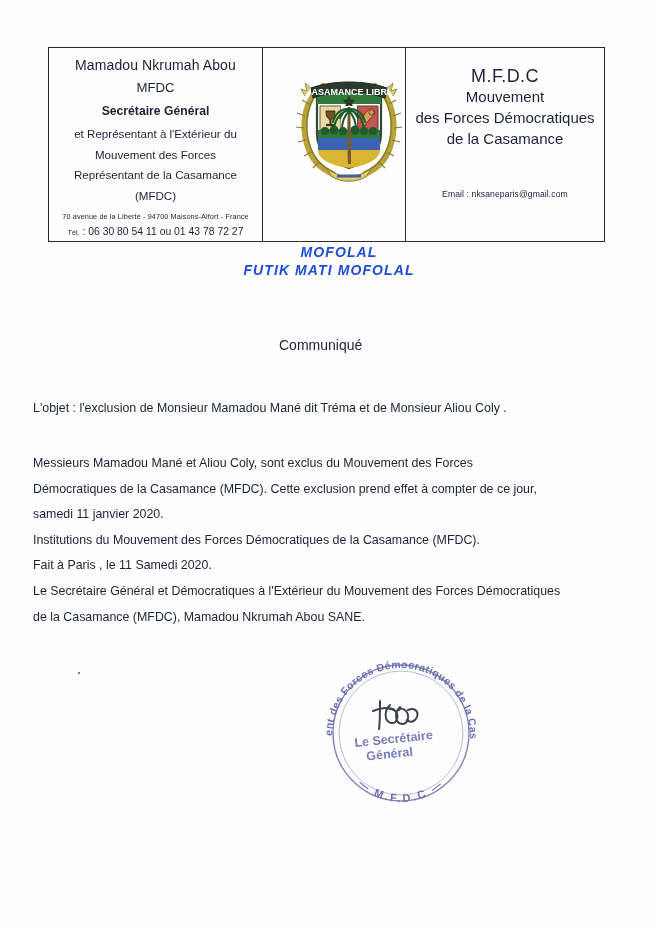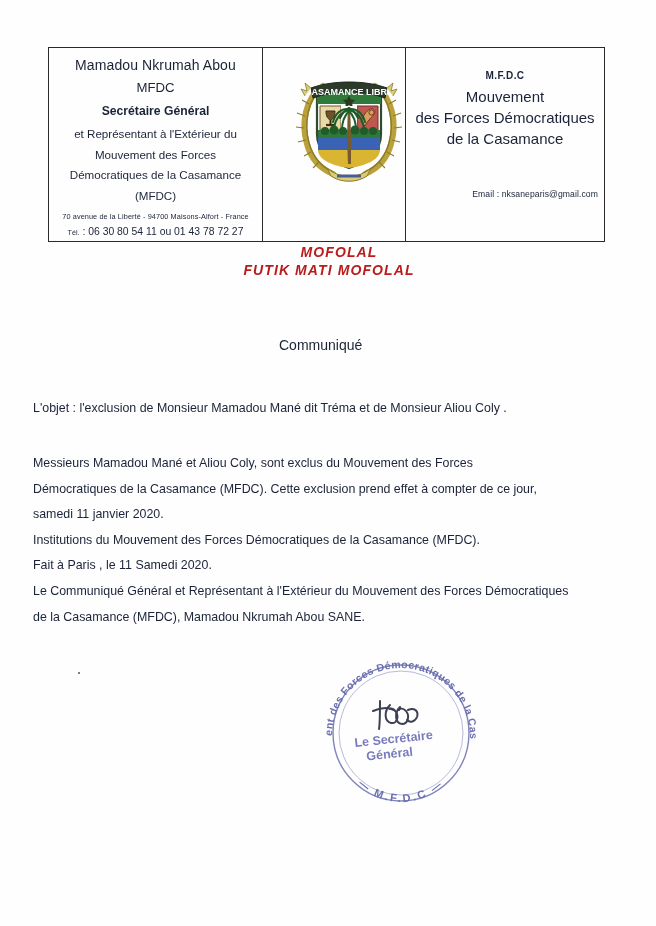--- a/index.html
+++ b/index.html
@@ -85,52 +85,51 @@
   .lh-tel {
     font-size: 10.4px;
     line-height: 13px;
     margin-top: 1px;
   }
   .lh-tel .tel-lbl {
     font-size: 7.2px;
   }
 
   .mfdc-title {
-    font-size: 10px;
-    font-weight: bold;
+    font-size: 18px;
+    font-weight: normal;
     letter-spacing: 0.4px;
     line-height: 20px;
   }
   .mfdc-line {
     font-size: 15px;
     line-height: 21px;
   }
   .mfdc-email {
     font-size: 8.6px;
     margin-top: 40px;
     letter-spacing: 0.1px;
-    text-align: right;
   }
 
   
   .emblem {
     width: 112px;
     height: 118px;
   }
 
   
   .motto {
     position: absolute;
     left: 0;
     top: 243px;
     width: 656px;
     text-align: center;
     font-style: italic;
     font-weight: bold;
-    color: #b91c1c;
+    color: #1d4ed8;
     letter-spacing: 1.1px;
   }
   .motto-l1 { font-size: 14px; line-height: 18px; padding-left: 22px; }
   .motto-l2 { font-size: 14px; line-height: 19px; padding-left: 2px; }
 
   
   .communique {
     position: absolute;
     left: 279px;
     top: 337px;
@@ -183,21 +182,21 @@
 <div class="page">
 
   <div class="letterhead">
 
     <div class="lh-col lh-col-left">
       <div class="lh-name">Mamadou Nkrumah Abou</div>
       <div class="lh-sane">MFDC</div>
       <div class="lh-role">Secrétaire Général</div>
       <div class="lh-sub">et Représentant à l'Extérieur du</div>
       <div class="lh-sub">Mouvement des Forces</div>
-      <div class="lh-sub">Démocratiques de la Casamance</div>
+      <div class="lh-sub">Représentant de la Casamance</div>
       <div class="lh-sub">(MFDC)</div>
       <div class="lh-addr">70 avenue de la Liberté - 94700 Maisons-Alfort - France</div>
       <div class="lh-tel">
         <span class="tel-lbl">Tél.</span>
         <span>: 06 30 80 54 11 ou 01 43 78 72 27</span>
       </div>
     </div>
 
     <div class="lh-col lh-col-mid">
       <svg class="emblem" viewBox="0 0 112 118">
@@ -295,21 +294,21 @@
   <div class="communique">Communiqué</div>
 
   <div class="body-wrap">
     <div class="obj-line">L'objet : l'exclusion de Monsieur Mamadou Mané dit Tréma et de Monsieur Aliou Coly .</div>
     <div class="para">
       <p>Messieurs Mamadou Mané et Aliou Coly, sont exclus du Mouvement des Forces</p>
       <p>Démocratiques  de la Casamance (MFDC). Cette exclusion prend effet à compter de ce jour,</p>
       <p>samedi 11 janvier 2020.</p>
       <p>Institutions du  Mouvement des Forces Démocratiques de la Casamance (MFDC).</p>
       <p>Fait à Paris , le 11 Samedi 2020.</p>
-      <p>Le Communiqué Général et Représentant à l'Extérieur du Mouvement des Forces Démocratiques</p>
+      <p>Le Secrétaire Général et Démocratiques à l'Extérieur du Mouvement des Forces Démocratiques</p>
       <p>de la Casamance (MFDC), Mamadou Nkrumah Abou SANE.</p>
     </div>
   </div>
 
   <svg class="stamp" viewBox="0 0 166 152">
     <defs>
       <path id="arcTop" d="M 14 82 A 69 69 0 0 1 152 82"></path>
       <path id="arcBottom" d="M 22 86 A 61 61 0 0 0 144 86"></path>
     </defs>
 

